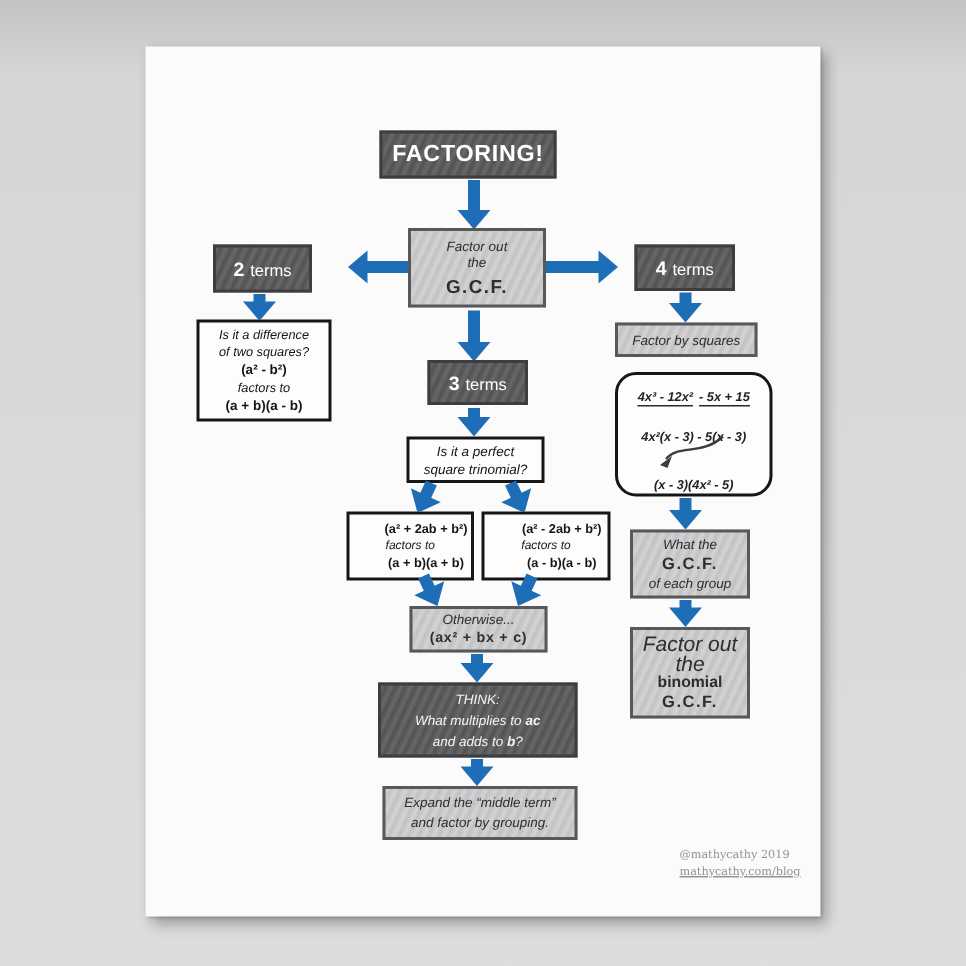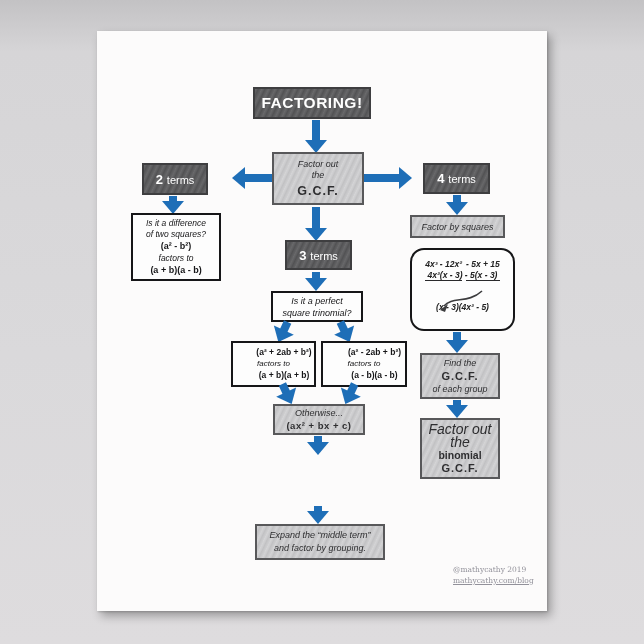--- a/index.html
+++ b/index.html
@@ -70,23 +70,23 @@
   .find-box .it{font-size:9px;line-height:12px;}
   .find-box .bold{font-size:11px;line-height:14px;letter-spacing:1px;}
   .binomial-box .it{font-size:14px;line-height:13px;}
   .binomial-box .bold{font-size:10.5px;line-height:13px;}
   .binomial-box .gcfb{font-size:11px;letter-spacing:1px;}
 
   
   .work-box{font-style:italic;font-weight:bold;font-size:8.5px;color:#222;
     justify-content:flex-start;padding-top:9px;}
   .work-box .wline{line-height:11px;}
-  .work-box .grp{border-bottom:1.5px solid #2a2a2c;padding-bottom:11px;}
+  .work-box .grp{border-bottom:1.5px solid #2a2a2c;padding-bottom:1px;}
   .work-box .g2{margin-left:4px;}
-  .work-box .step2{margin-top:0;}
+  .work-box .step2{margin-top:16px;}
   .work-box .step3{margin-top:21px;}
   .hand-arrow{position:absolute;left:22px;top:38px;}
 
   
   .arr{position:absolute;}
   .arr i{display:block;position:absolute;}
   .arr-down{width:22px;}
   .arr-down .shaft{left:7px;top:0;width:8px;height:calc(100% - 11px);background:#1e6eb7;}
   .arr-down .head{left:0;bottom:0;width:0;height:0;
     border-left:11px solid transparent;border-right:11px solid transparent;
@@ -214,20 +214,25 @@
     <div class="box light otherwise-box" style="left:176px;top:373px;width:92px;height:31px">
       <div class="it">Otherwise...</div>
       <div class="bold">(ax² + bx + c)</div>
     </div>
 
     <div class="arr arr-down" style="left:210px;top:405px;height:19px">
       <i class="shaft"></i>
       <i class="head"></i>
     </div>
 
+    <div class="box dark think-box" style="left:155px;top:424px;width:133px;height:50px">
+      <div class="it">THINK:</div>
+      <div class="it"><span>What multiplies to </span><b>ac</b></div>
+      <div class="it"><span>and adds to </span><b>b</b><span>?</span></div>
+    </div>
 
     <div class="arr arr-down" style="left:210px;top:475px;height:18px">
       <i class="shaft"></i>
       <i class="head"></i>
     </div>
 
     <div class="box light expand-box" style="left:158px;top:493px;width:130px;height:36px">
       <div class="it">Expand the “middle term”</div>
       <div class="it">and factor by grouping.</div>
     </div>
@@ -252,21 +257,21 @@
       </svg>
       <div class="wline step3">(x - 3)(4x² - 5)</div>
     </div>
 
     <div class="arr arr-down" style="left:349px;top:301px;height:21px">
       <i class="shaft"></i>
       <i class="head"></i>
     </div>
 
     <div class="box light find-box" style="left:323px;top:322px;width:80px;height:46px">
-      <div class="it">Find the</div>
+      <div class="it">What the</div>
       <div class="bold">G.C.F.</div>
       <div class="it">of each group</div>
     </div>
 
     <div class="arr arr-down" style="left:349px;top:369px;height:18px">
       <i class="shaft"></i>
       <i class="head"></i>
     </div>
 
     <div class="box light binomial-box" style="left:323px;top:387px;width:80px;height:61px">

